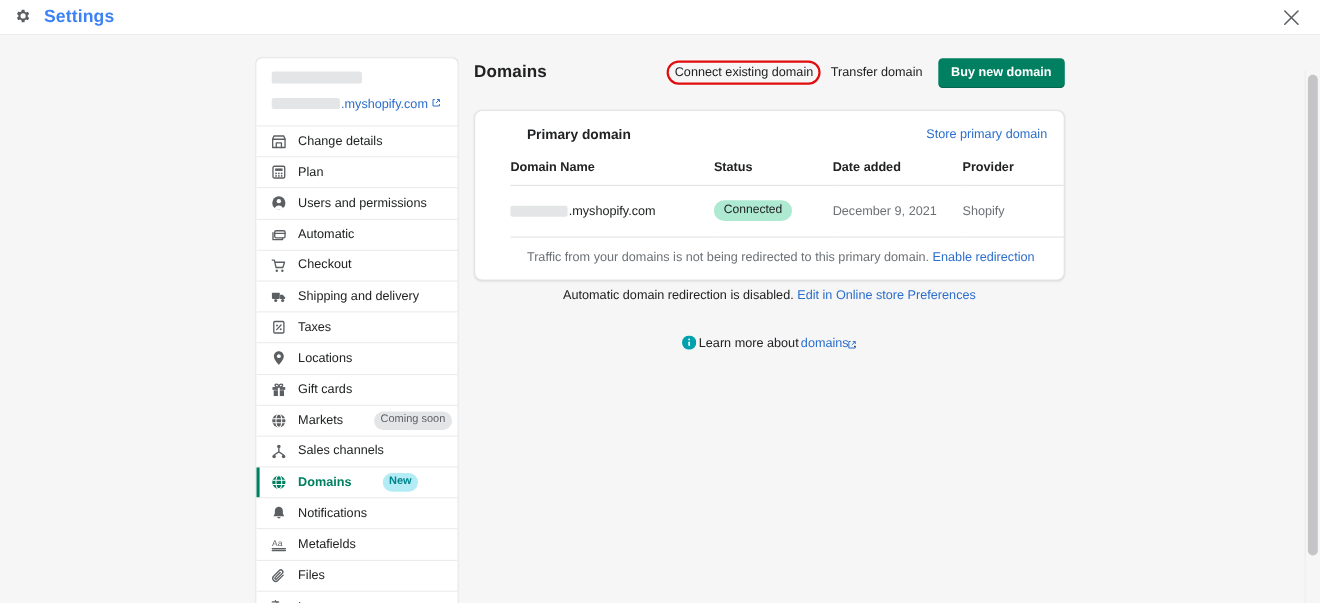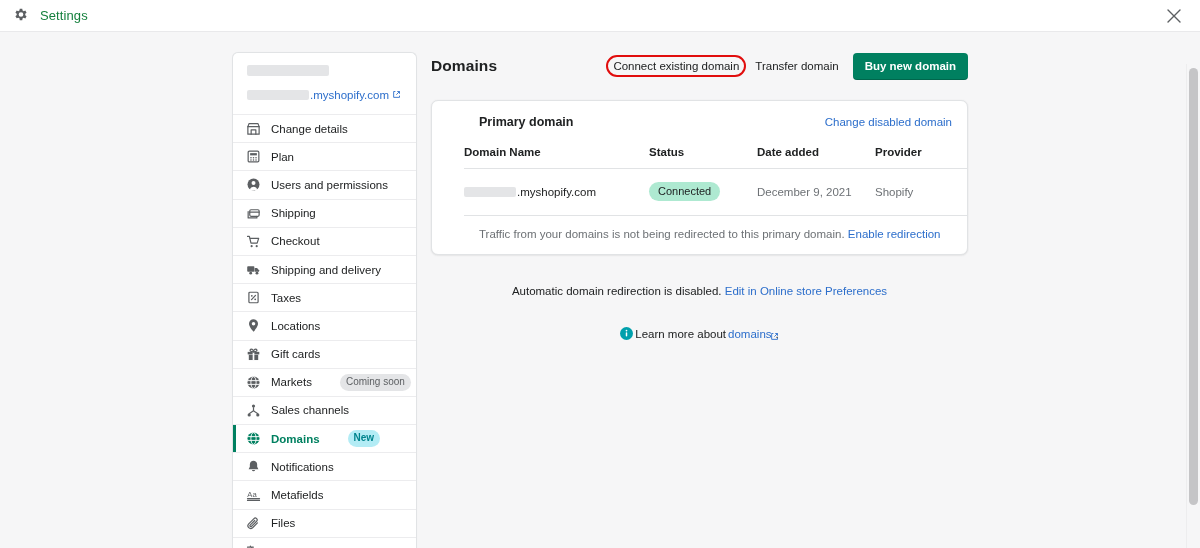--- a/index.html
+++ b/index.html
@@ -14,21 +14,21 @@
   
   .topbar {
     position: absolute; left: 0; top: 0;
     width: 1200px; height: 32px;
     background: #ffffff;
     display: flex; align-items: center;
     border-bottom: 1px solid #e9e9eb;
   }
   .topbar-left { display: flex; align-items: center; gap: 10px; padding-left: 12px; }
   .gear-icon { width: 18px; height: 18px; display: block; }
-  .topbar-title { font-size: 13px; font-weight: 400; color: #15803d; letter-spacing: .1px; }
+  .topbar-title { font-size: 16px; font-weight: 700; color: #3b82f6; letter-spacing: .1px; }
   .close-btn {
     position: absolute; right: 10px; top: 0;
     width: 32px; height: 32px;
     display: flex; align-items: center; justify-content: center;
     cursor: pointer;
   }
   .close-btn svg { width: 14px; height: 14px; }
 
   
   .page {
@@ -151,21 +151,21 @@
   .status-pill {
     display: inline-block; background: #aee9d1; color: #202223;
     font-size: 11px; border-radius: 10px; padding: 3px 9px 4px 9px;
   }
   .card-foot {
     padding: 12px 15px 14px 15px;
     font-size: 11.5px; color: #6d7175;
   }
 
   .note {
-    text-align: center; margin-top: 30px;
+    text-align: center; margin-top: 8px;
     font-size: 11.5px; color: #202223;
   }
   .learn {
     display: flex; align-items: flex-end; justify-content: center;
     gap: 2px; margin-top: 30px; font-size: 11.5px; color: #202223;
   }
   .info-ico { width: 13px; height: 13px; flex: 0 0 13px; }
 
   
   .scroll-track {
@@ -249,21 +249,21 @@
           <span class="nav-label">Users and permissions</span>
         </div>
         <div class="nav-item">
           <span class="nav-ico">
             <svg viewBox="0 0 16 16">
               <rect stroke="currentColor" fill="none" stroke-width="1.3" stroke-linecap="round" stroke-linejoin="round" x="4" y="4" width="10" height="7" rx="1.3"></rect>
               <path stroke="currentColor" fill="none" stroke-width="1.3" stroke-linecap="round" stroke-linejoin="round" d="M4 6.6h10"></path>
               <path stroke="currentColor" fill="none" stroke-width="1.3" stroke-linecap="round" stroke-linejoin="round" d="M11.6 11v1.7H2.3V5.9"></path>
             </svg>
           </span>
-          <span class="nav-label">Shipping</span>
+          <span class="nav-label">Automatic</span>
         </div>
         <div class="nav-item">
           <span class="nav-ico">
             <svg viewBox="0 0 16 16">
               <path stroke="currentColor" fill="none" stroke-width="1.3" stroke-linecap="round" stroke-linejoin="round" d="M1.6 2.6h2l1.7 7.2h6.6l1.6-5.1H4"></path>
               <circle cx="6" cy="13" r="1.15" fill="currentColor"></circle>
               <circle cx="11.4" cy="13" r="1.15" fill="currentColor"></circle>
             </svg>
           </span>
           <span class="nav-label">Checkout</span>
@@ -392,21 +392,21 @@
       <div class="head-actions">
         <button class="plain-btn highlighted">Connect existing domain</button>
         <button class="plain-btn">Transfer domain</button>
         <button class="primary-btn">Buy new domain</button>
       </div>
     </div>
 
     <div class="card">
       <div class="card-head">
         <span class="card-title">Primary domain</span>
-        <span class="link">Change disabled domain</span>
+        <span class="link">Store primary domain</span>
       </div>
 
       <table class="domains">
         <thead>
           <tr>
             <th class="c-name">Domain Name</th>
             <th class="c-status">Status</th>
             <th class="c-date">Date added</th>
             <th class="c-prov">Provider</th>
           </tr>

